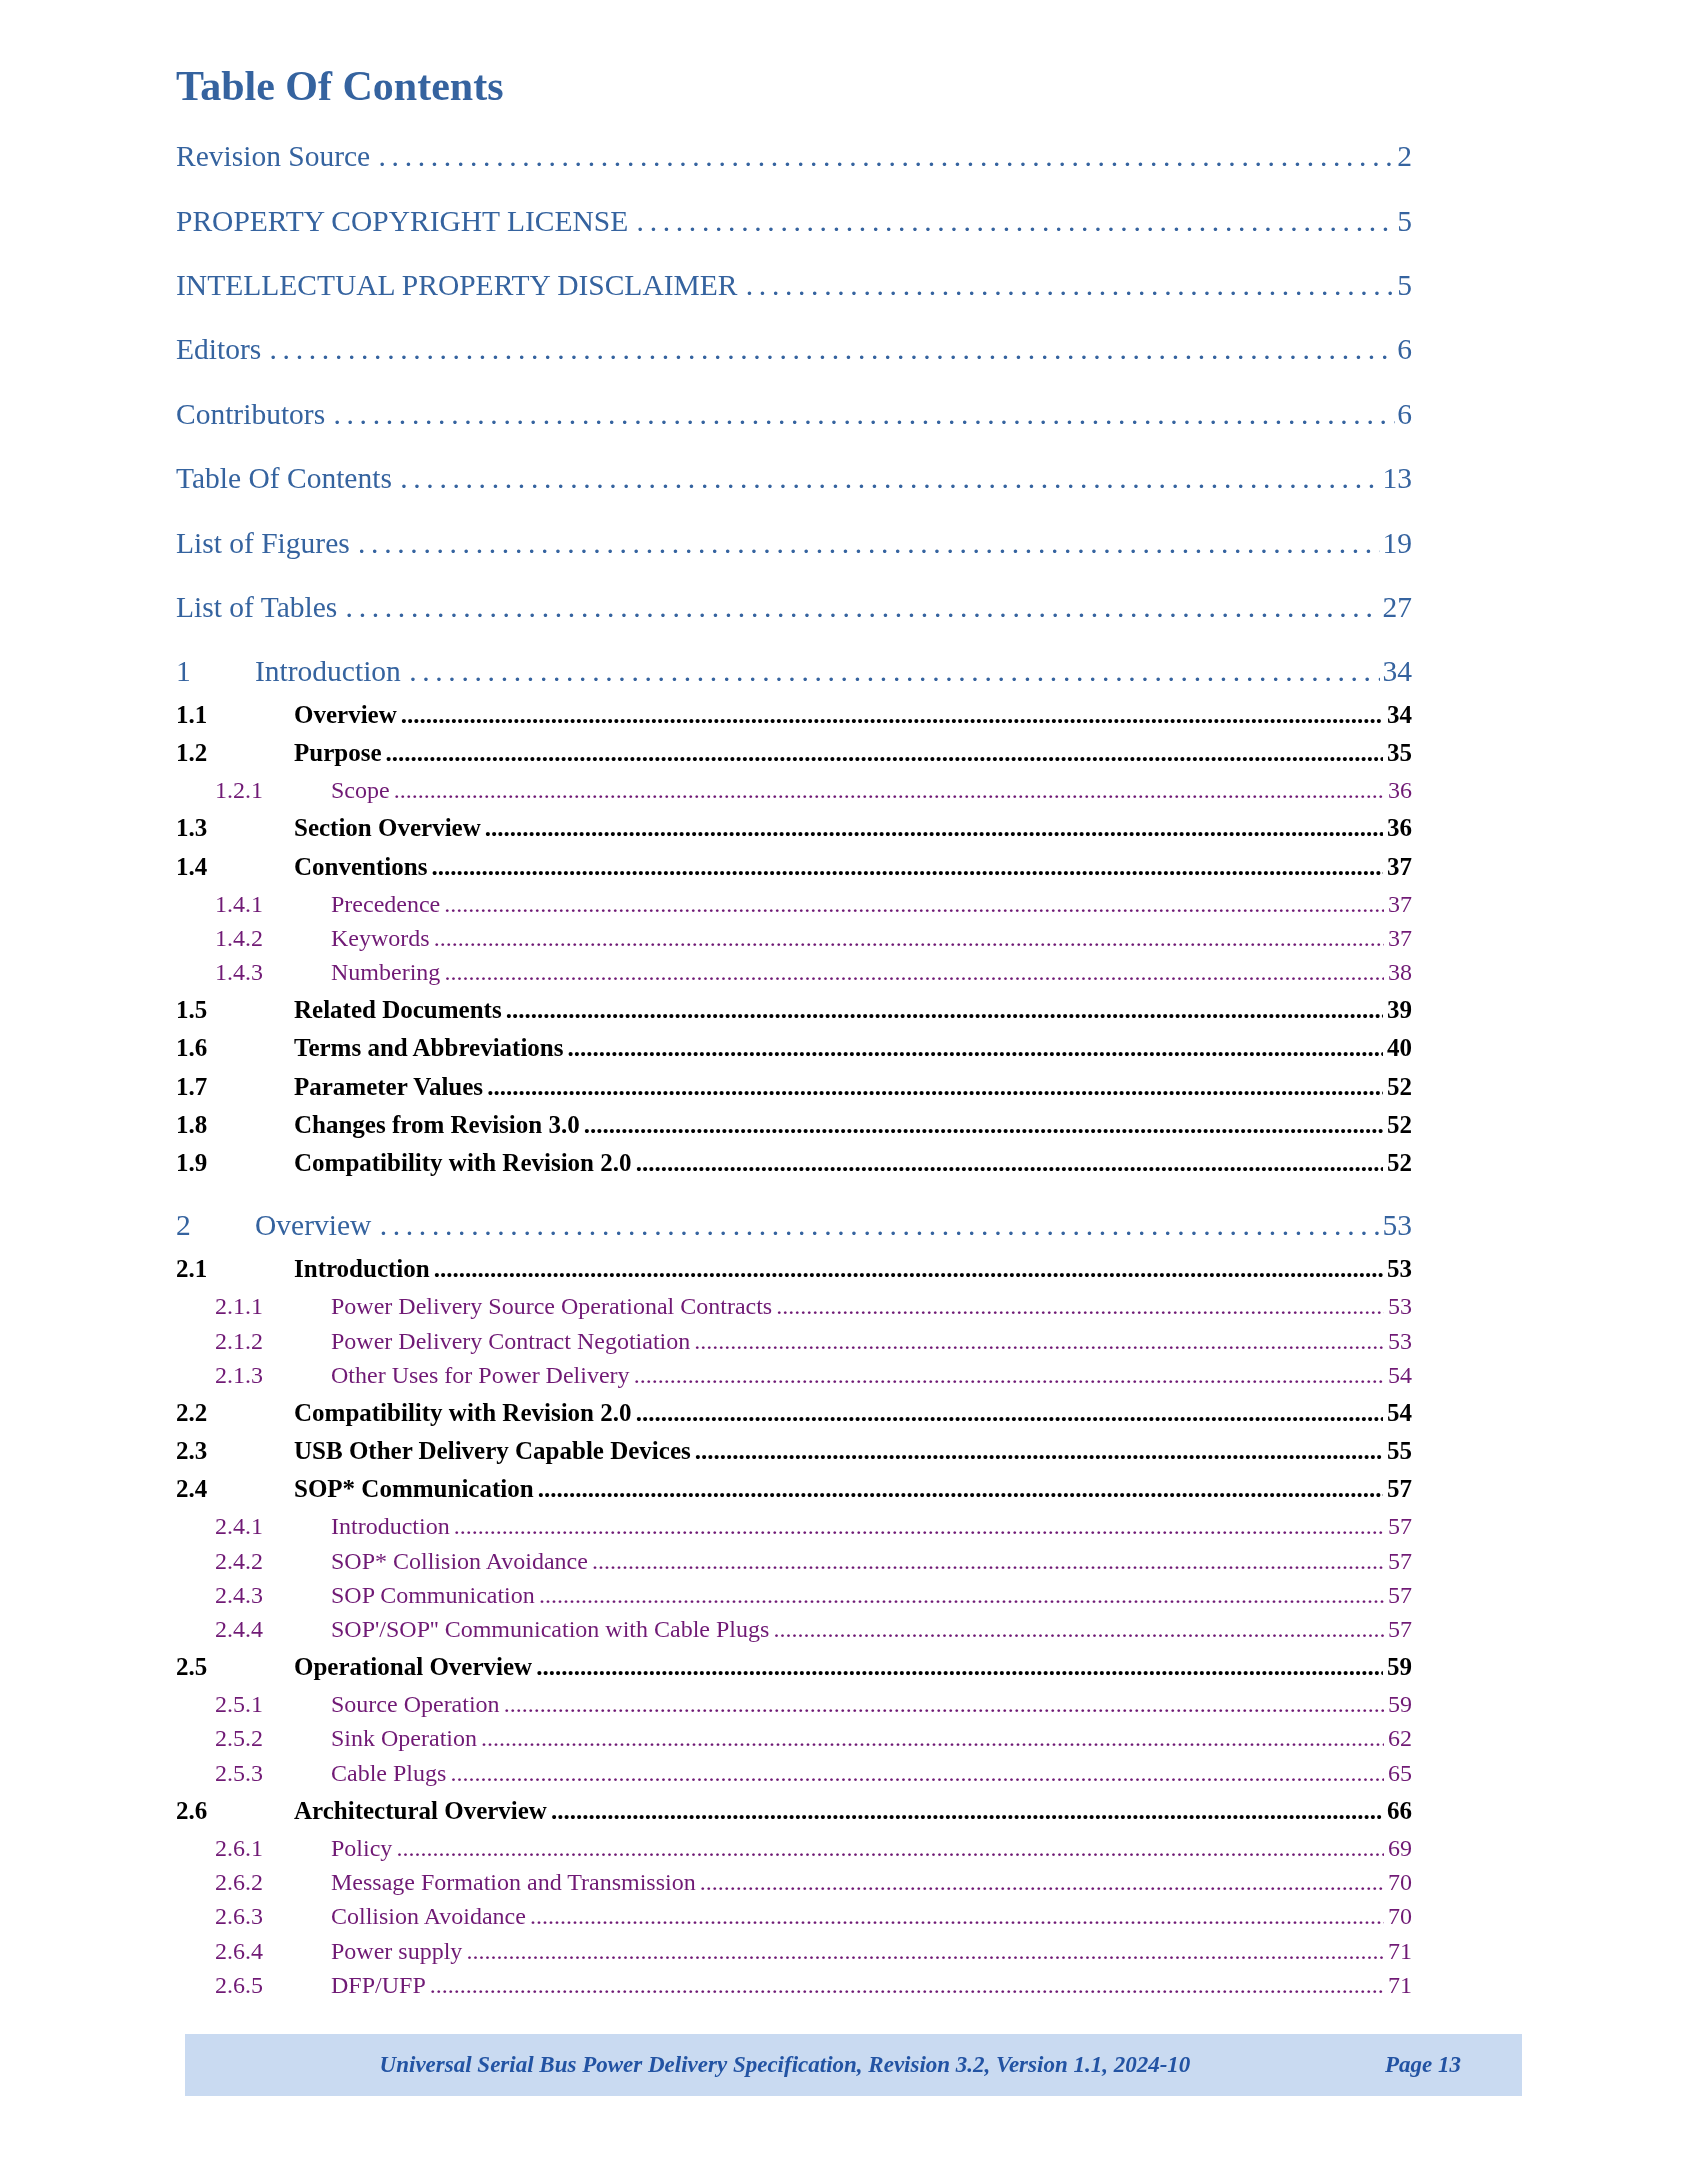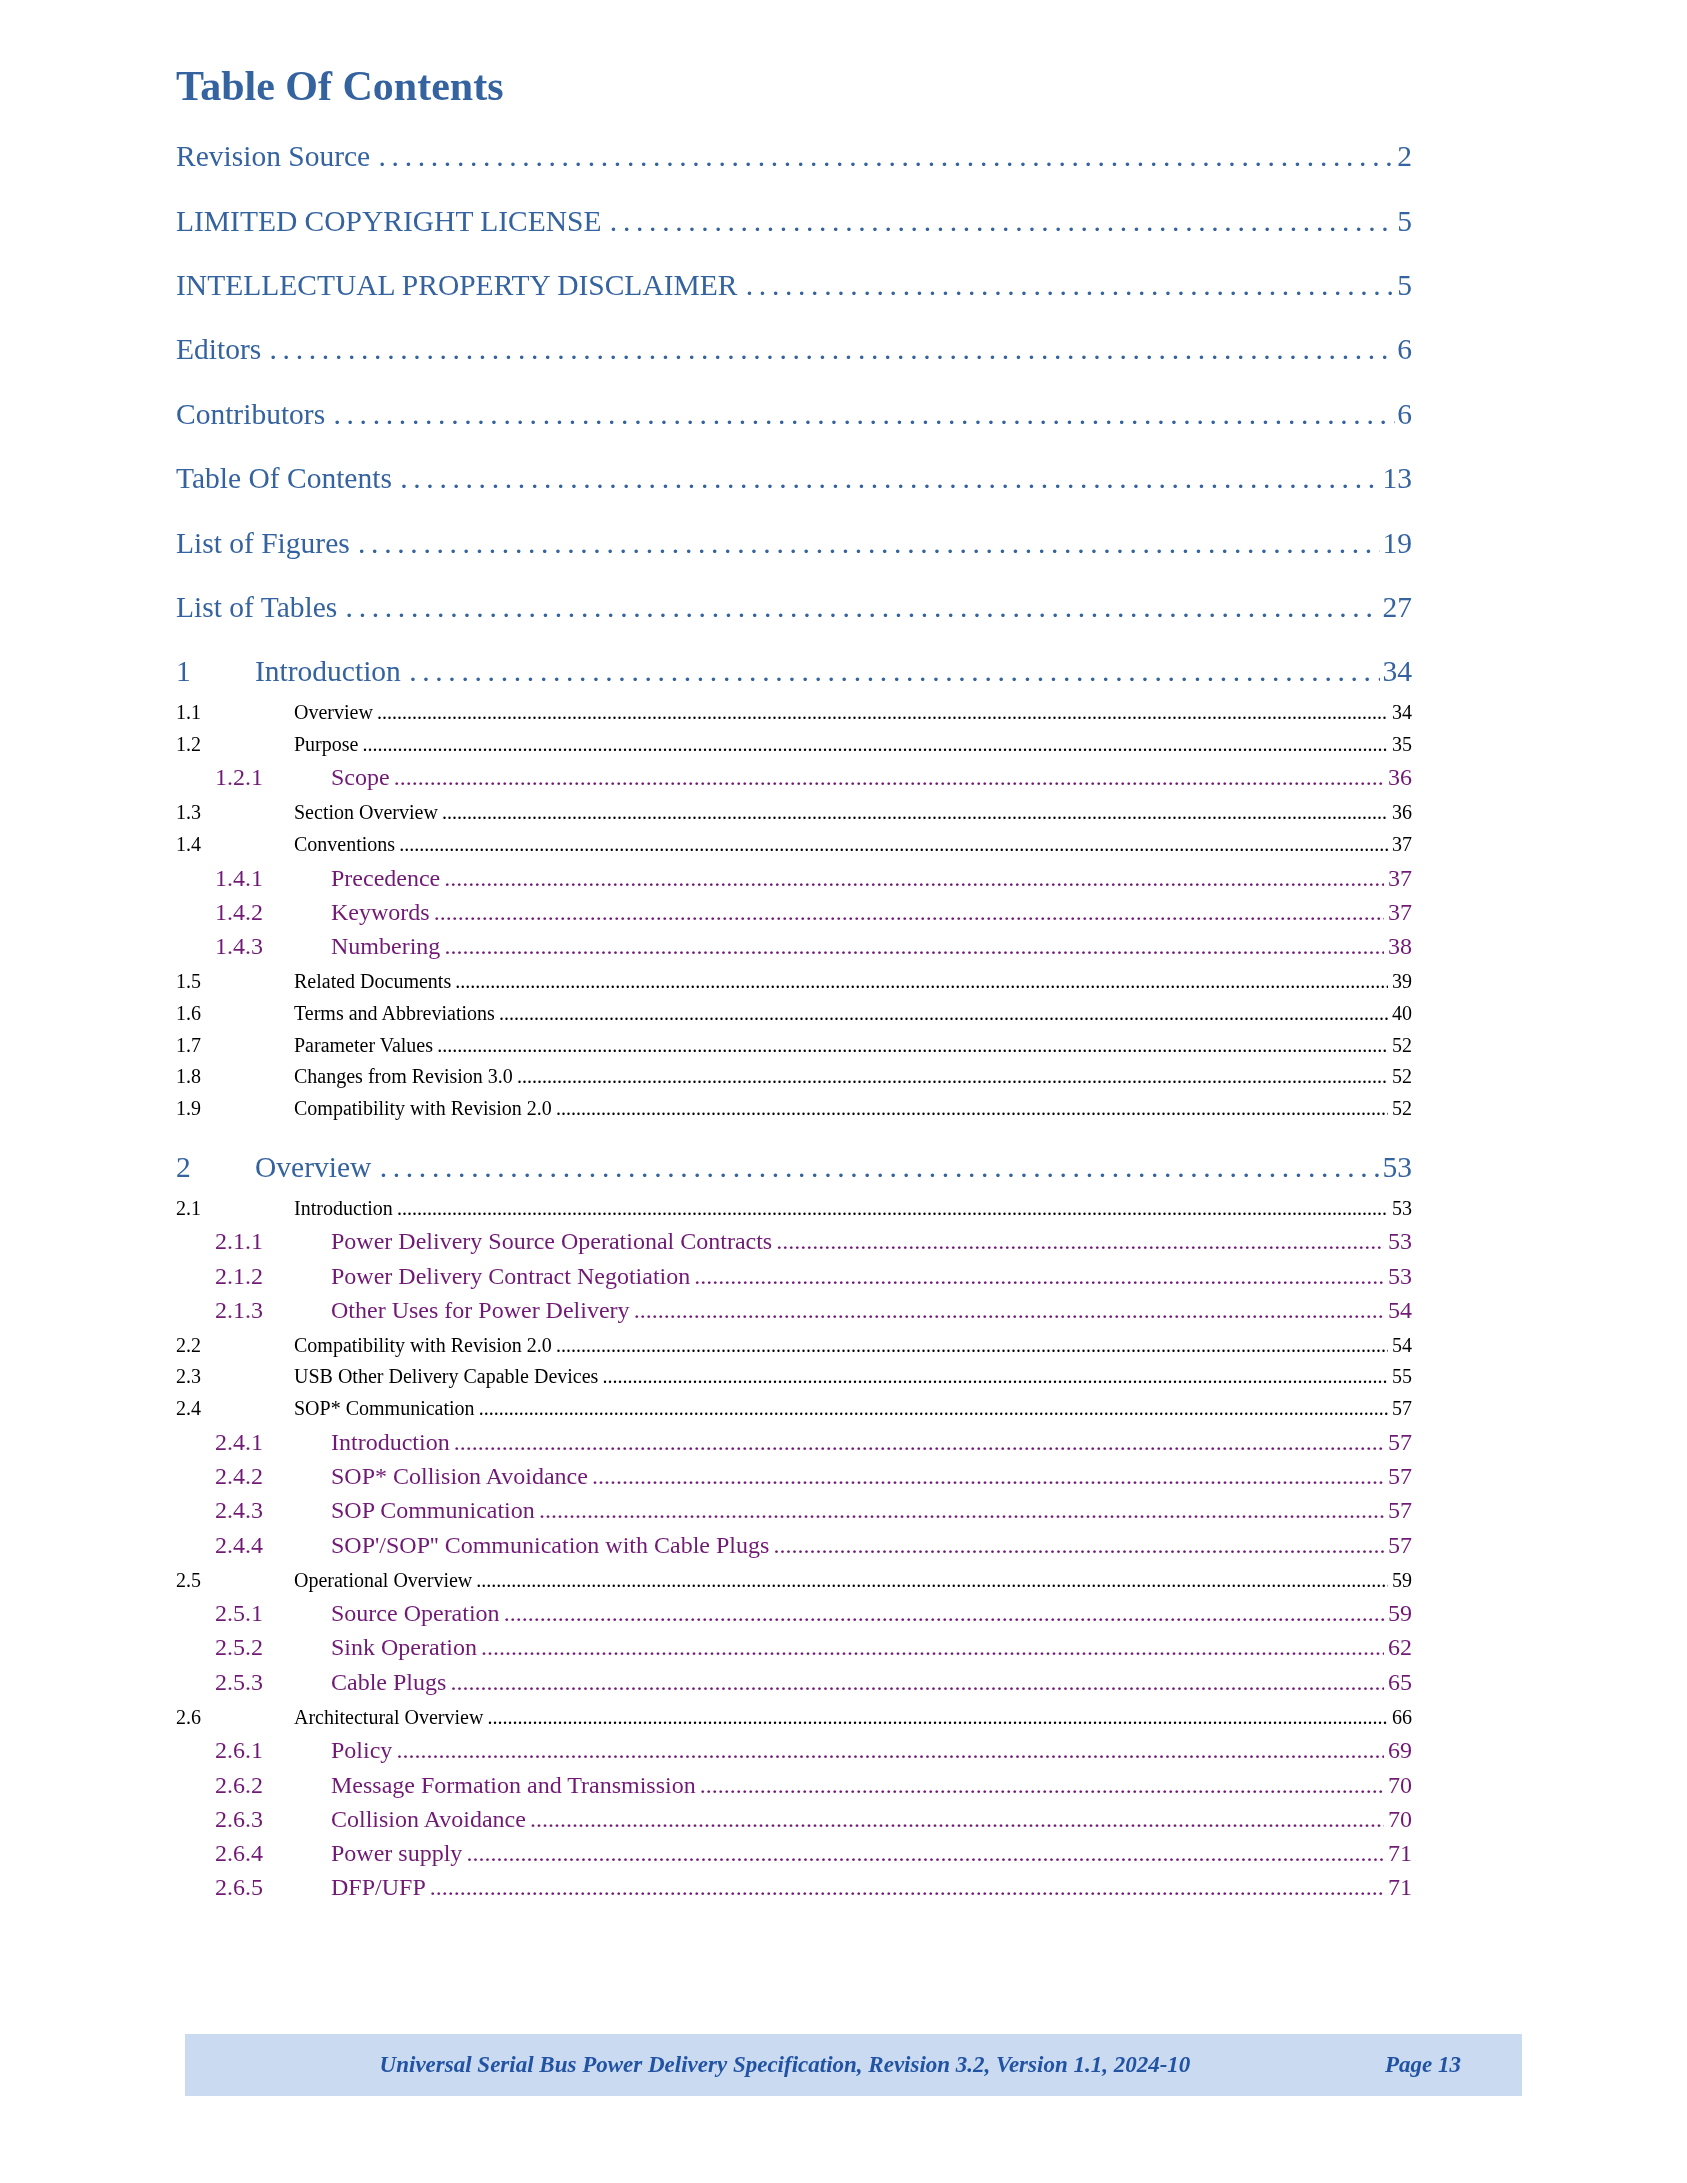--- a/index.html
+++ b/index.html
@@ -45,24 +45,25 @@
     font-size: 29.5px;
     color: var(--accent, #35639F);
     margin: 29px 0 9.3px 0;
     line-height: 1.2;
   }
   .l0 .num { width: 79px; }
   .l0 .leader { letter-spacing: 5.7px; margin: 0 2.1px 0 8.3px; }
 
   
   .l1 {
-    font-size: 20px;
+    font-size: 25px;
     color: #000;
     margin: 5.7px 0;
     line-height: 1.3;
+    font-weight: bold;
   }
   .l1 .num { width: 118px; }
   .l1 .leader { letter-spacing: 0; }
 
   
   .l2 {
     font-size: 24px;
     color: #701a75;
     margin: 3.1px 0 3.1px 39px;
     line-height: 1.3;
@@ -92,21 +93,21 @@
 
 <div class="content">
   <h1 class="doc-title">Table Of Contents</h1>
   <div id="toc-list">
       <div class="row l0">
         <span class="title">Revision Source</span>
         <span class="leader">................................................................................................................................................................</span>
         <span class="pg">2</span>
       </div>
       <div class="row l0">
-        <span class="title">LIMITED COPYRIGHT LICENSE</span>
+        <span class="title">PROPERTY COPYRIGHT LICENSE</span>
         <span class="leader">................................................................................................................................................................</span>
         <span class="pg">5</span>
       </div>
       <div class="row l0">
         <span class="title">INTELLECTUAL PROPERTY DISCLAIMER</span>
         <span class="leader">................................................................................................................................................................</span>
         <span class="pg">5</span>
       </div>
       <div class="row l0">
         <span class="title">Editors</span>

